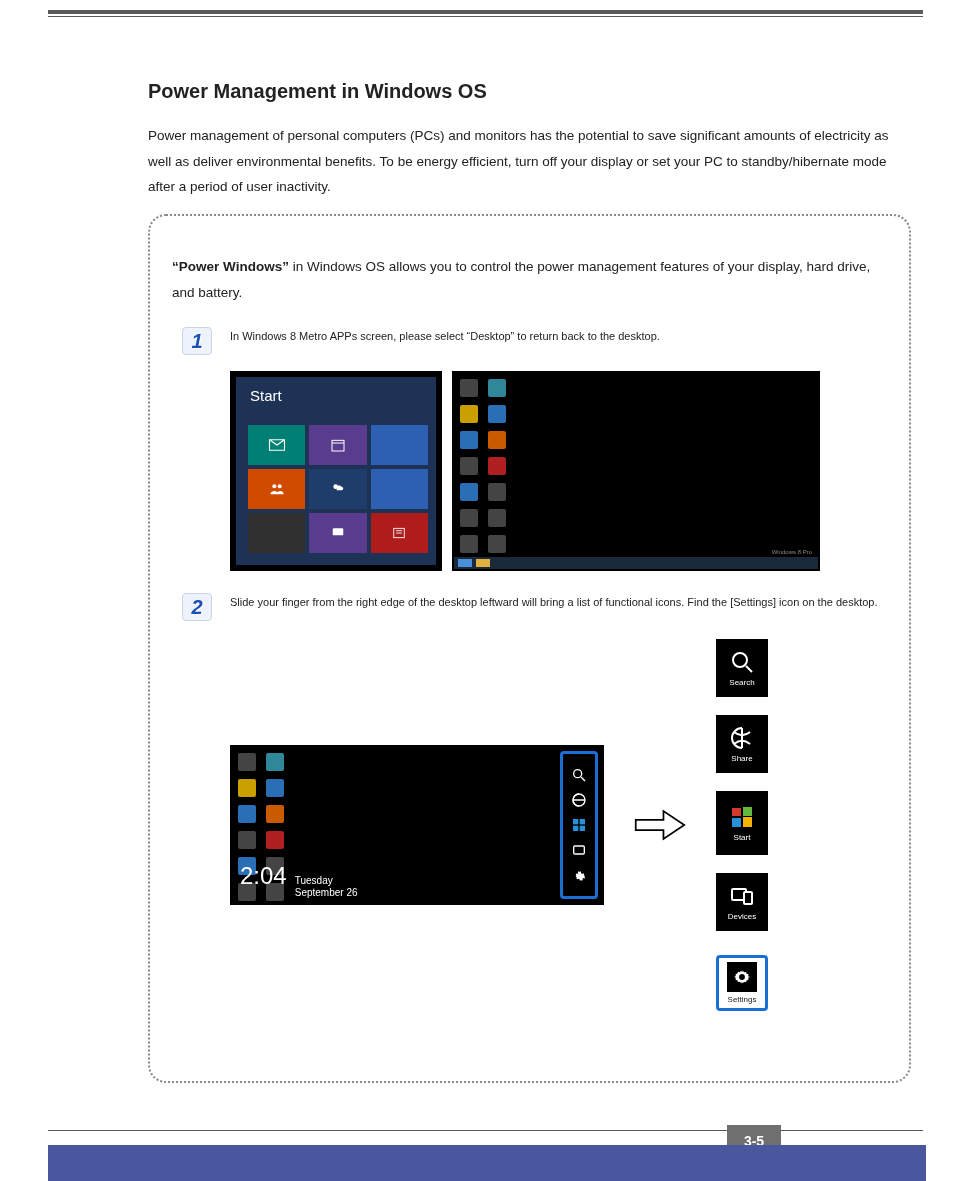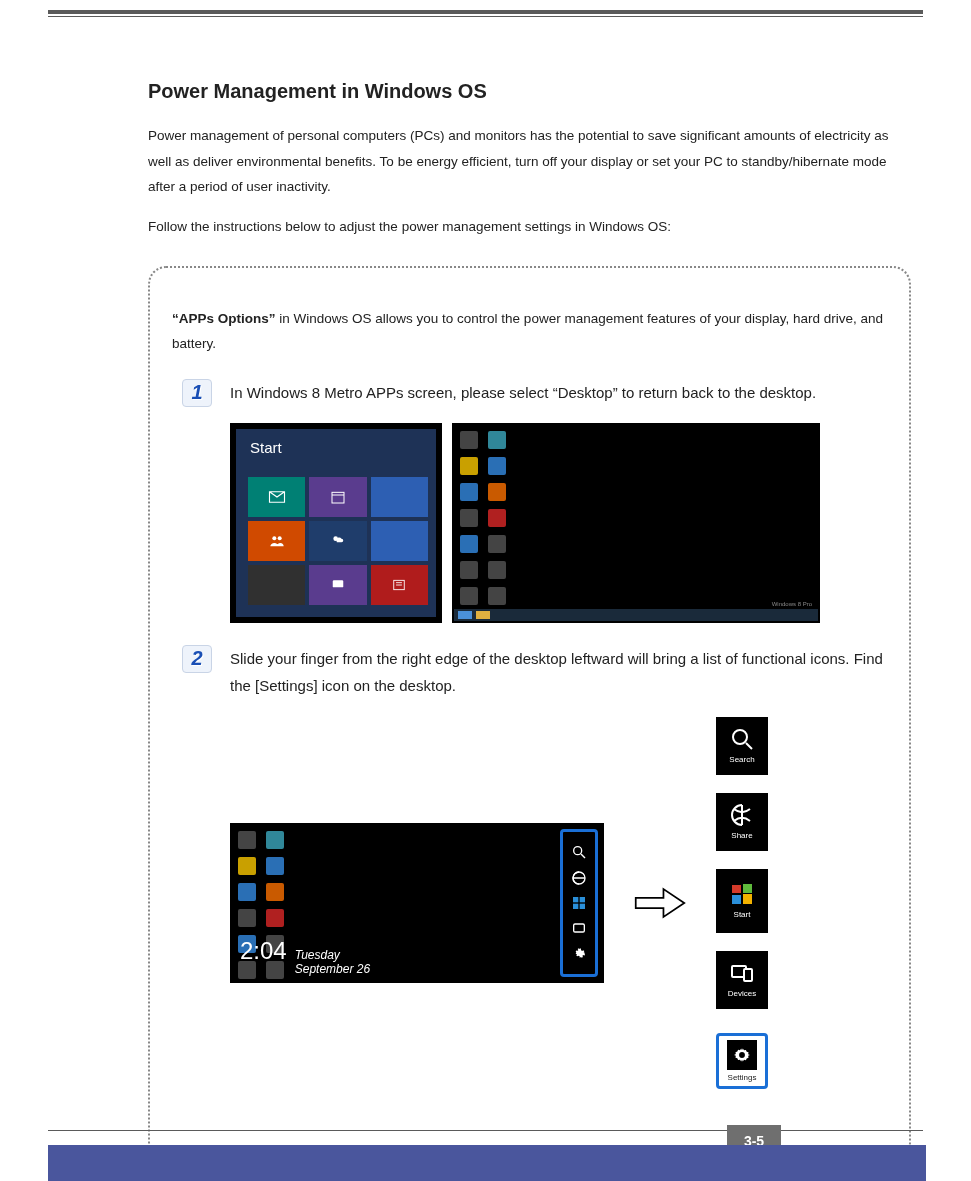--- a/index.html
+++ b/index.html
@@ -64,21 +64,21 @@
     font-style: italic;
     color: #1a4fb5;
     display: flex;
     align-items: center;
     justify-content: center;
     margin-left: 10px;
     text-shadow: 1px 1px 0 #fff;
   }
   .step-body {
     flex: 1;
-    font-size: 15px;
+    font-size: 11px;
     line-height: 1.8;
   }
   .shot-row {
     display: flex;
     gap: 10px;
     margin-top: 16px;
     margin-left: 58px;
   }
   
   .start-screen {
@@ -167,21 +167,21 @@
     display: grid;
     grid-template-columns: 20px 20px;
     grid-auto-rows: 20px;
     gap: 6px 8px;
   }
   .clock-block {
     position: absolute; bottom: 4px; left: 8px;
     color: #fff; display: flex; align-items: baseline; gap: 8px;
   }
   .clock-time { font-size: 24px; font-weight: 300; }
-  .clock-date { font-size: 12px; line-height: 1.2; font-style: italic; }
+  .clock-date { font-size: 10px; line-height: 1.2; }
   .charms-mini {
     position: absolute; top: 4px; right: 4px; bottom: 4px;
     width: 38px;
     border: 3px solid #1a6fd6;
     border-radius: 4px;
     background: #000;
     display: flex; flex-direction: column;
     justify-content: space-around;
     align-items: center;
     padding: 8px 0;
@@ -248,25 +248,24 @@
   }
 </style>
 </head>
 <body>
 
 <div class="top-rule"></div>
 
 <div class="content">
   <h1>Power Management in Windows OS</h1>
   <p class="intro">Power management of personal computers (PCs) and monitors has the potential to save significant amounts of electricity as well as deliver environmental benefits. To be energy efficient, turn off your display or set your PC to standby/hibernate mode after a period of user inactivity.</p>
-  <p class="intro2">Follow the instructions below to adjust the power management settings in Windows OS:</p>
 
   <div class="dotted-box">
     <p class="box-lead">
-      <b>“APPs Options”</b><span> in Windows OS allows you to control the power management features of your display, hard drive, and battery.</span>
+      <b>“Power Windows”</b><span> in Windows OS allows you to control the power management features of your display, hard drive, and battery.</span>
     </p>
 
     <div class="step">
       <div class="step-num">1</div>
       <div class="step-body">In Windows 8 Metro APPs screen, please select “Desktop” to return back to the desktop.</div>
     </div>
 
     <div class="shot-row">
 
       <div class="start-screen">

